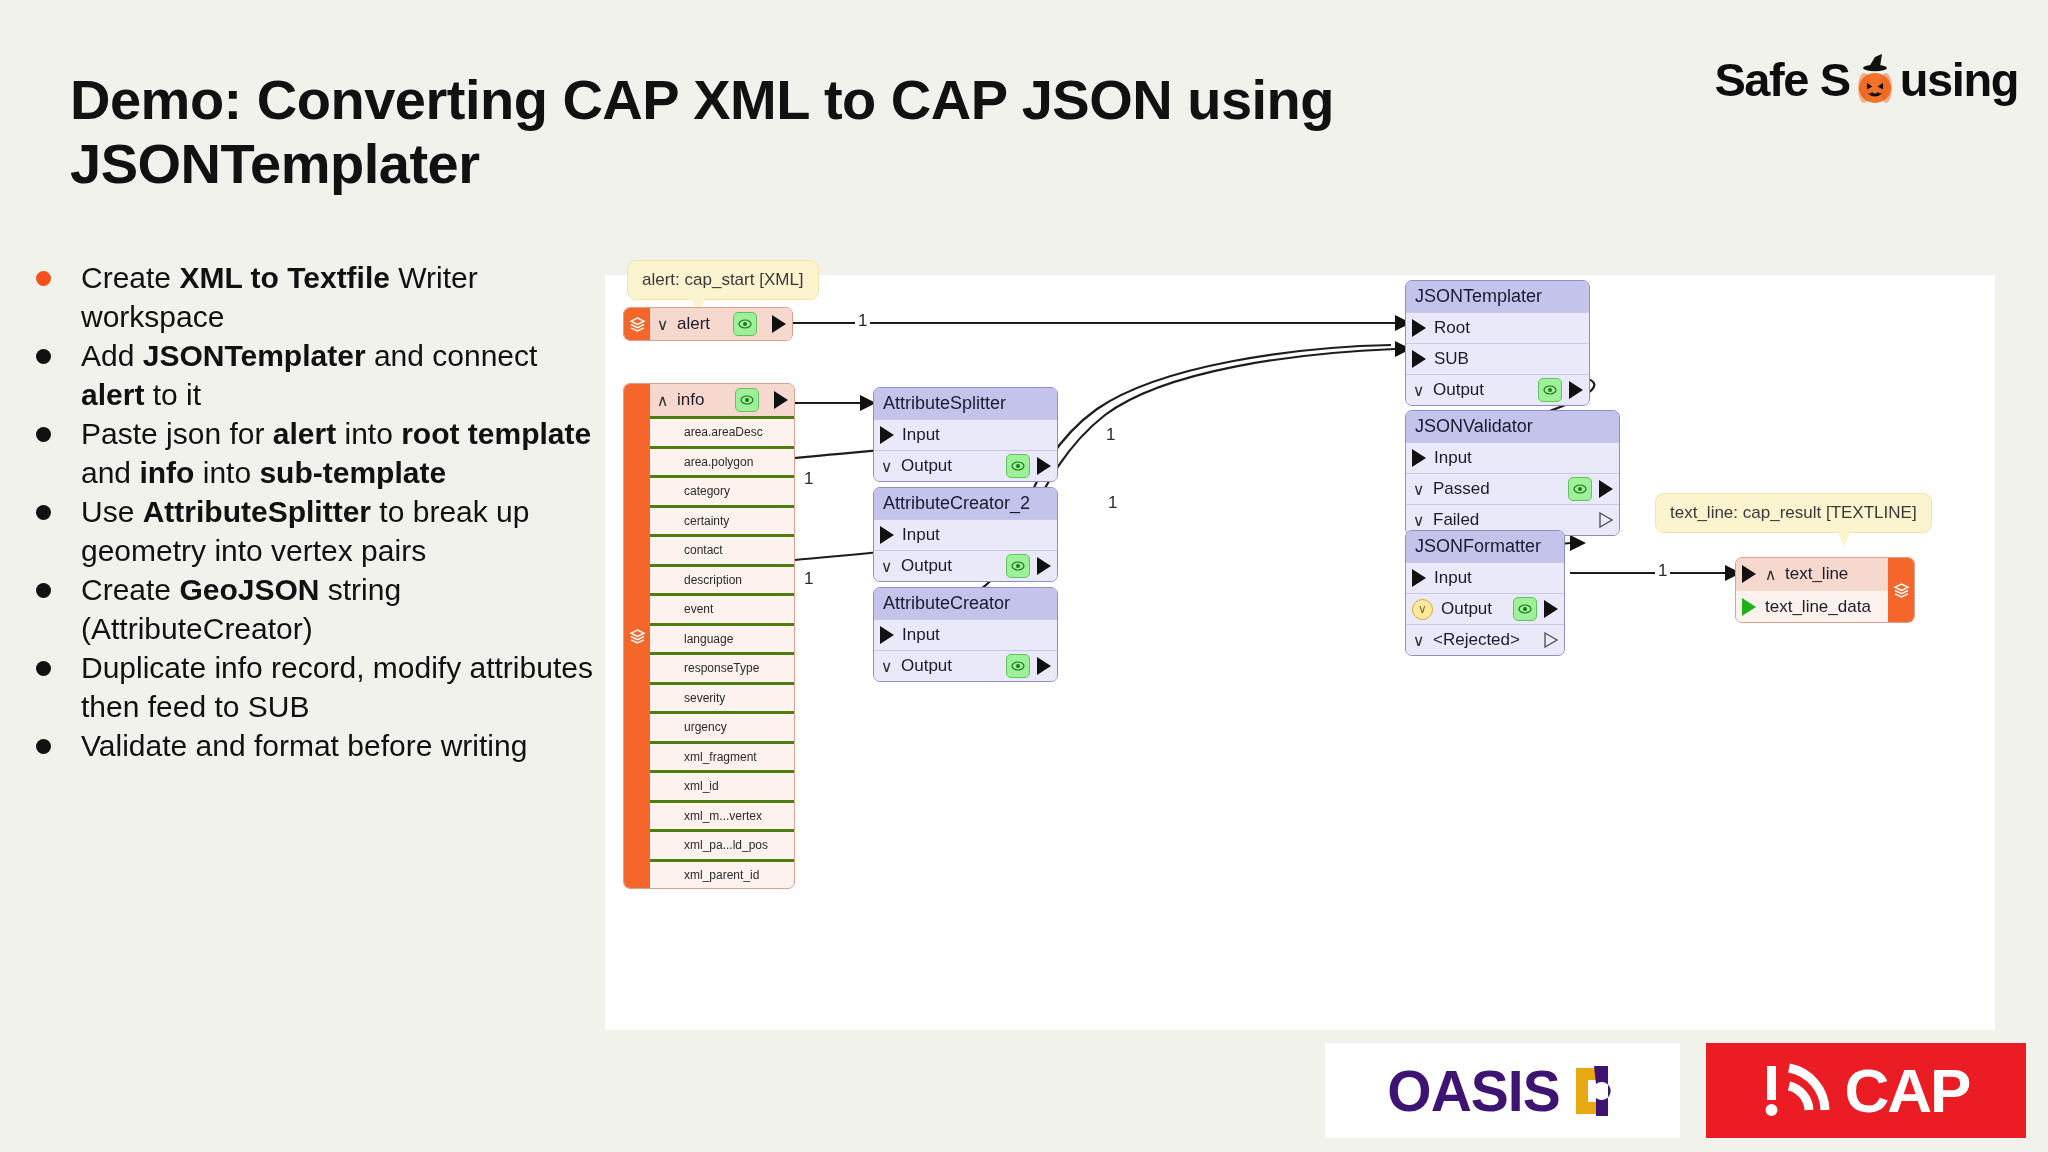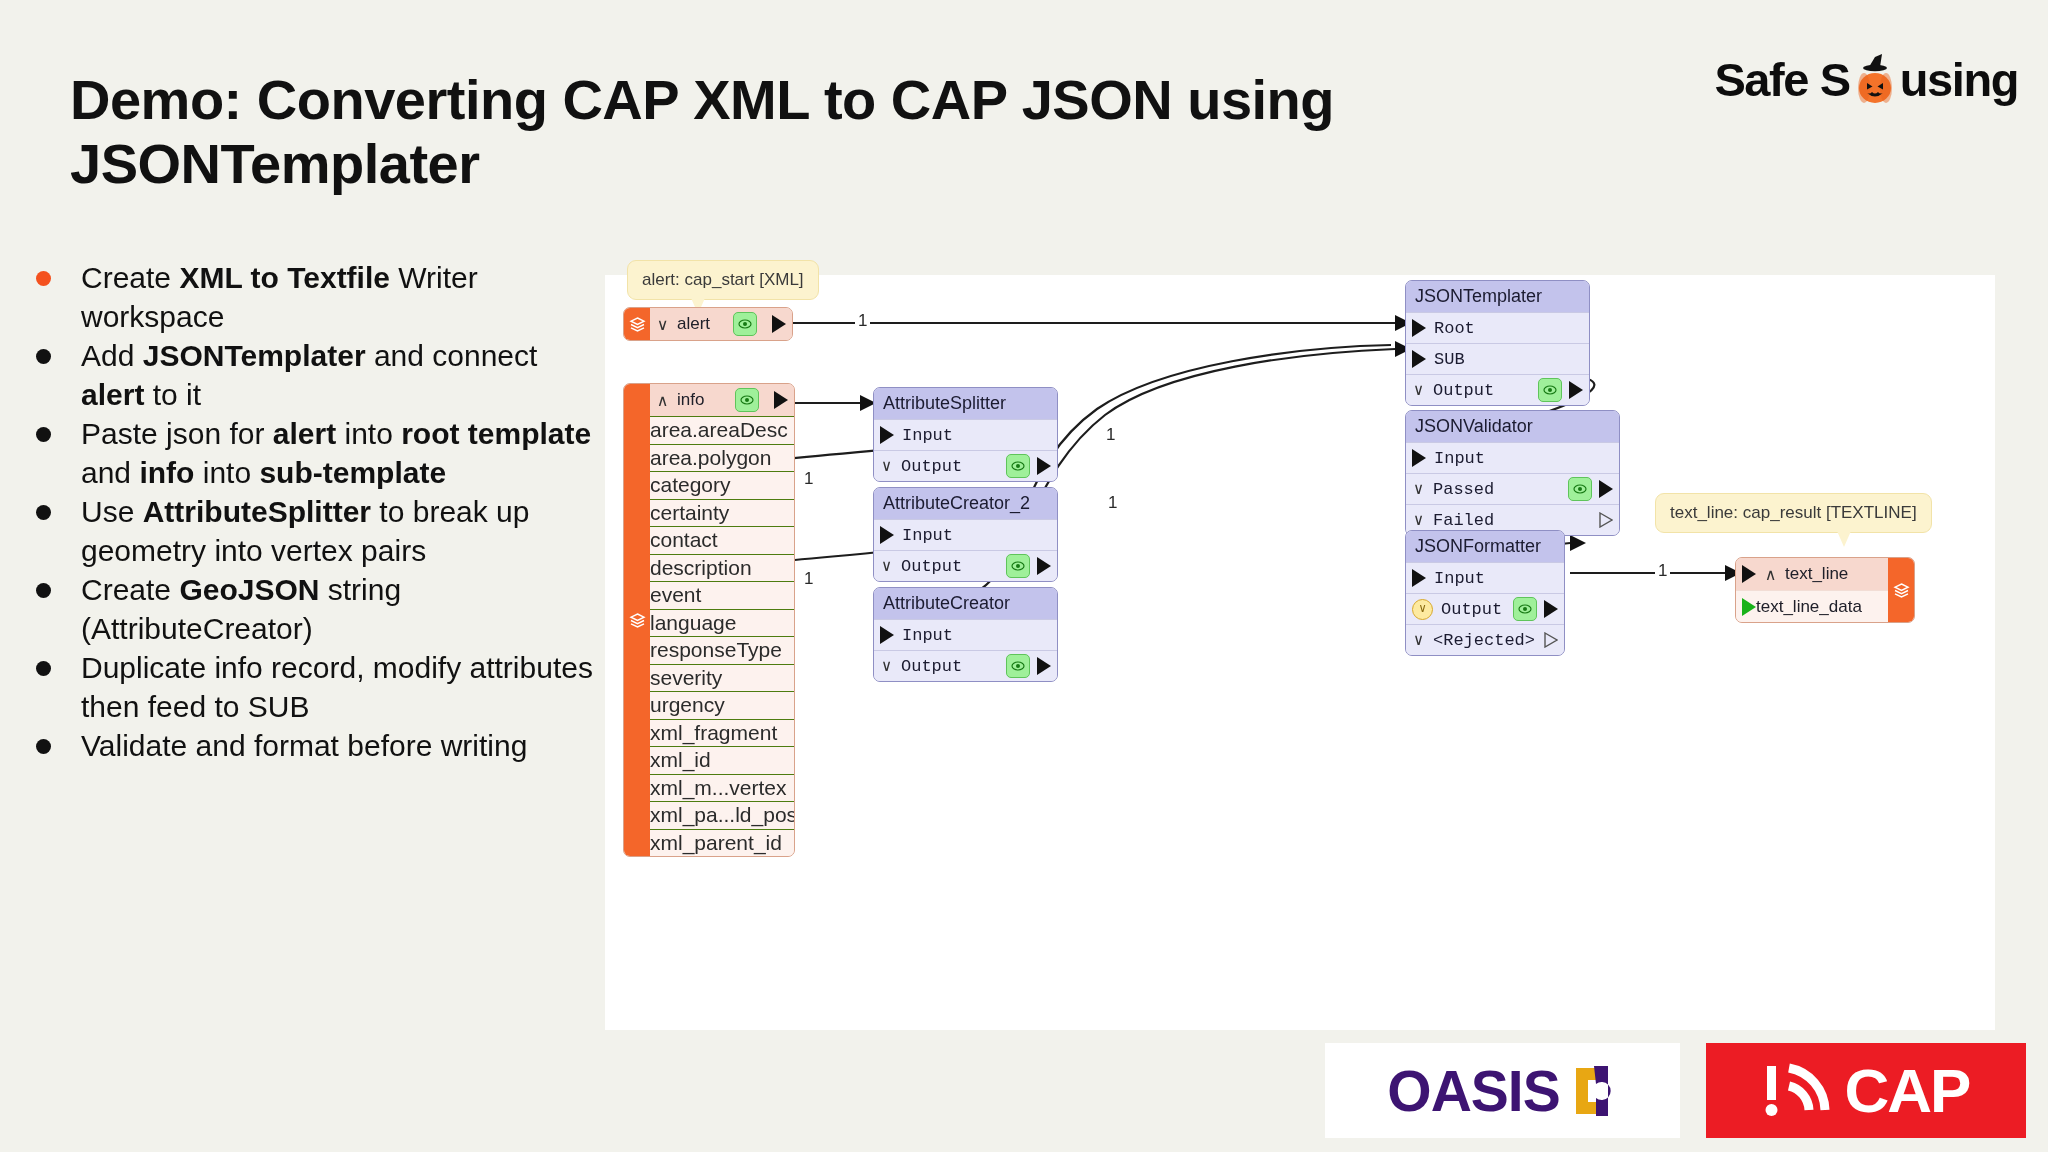--- a/index.html
+++ b/index.html
@@ -68,43 +68,42 @@
     flex:0 0 auto;width:26px;background:#f4662a;
     display:flex;align-items:center;justify-content:center;
   }
   .feat-gutter.right{order:2;}
   .feat-body{flex:1 1 auto;min-width:0;}
   .feat-title{
     display:flex;align-items:center;gap:8px;height:32px;padding:0 6px;
     background:#f7d8ce;font-size:17px;color:#20202a;
   }
   .attr-row{
-    height:26.5px;line-height:26.5px;
-    font-size:21px;color:#2b2b2b;background:#fdf2ee;
-    border-top:1px solid #4d7c0f;white-space:nowrap;overflow:hidden;
+    height:26.5px;line-height:26.5px;padding-left:34px;
+    font-size:12px;color:#2b2b2b;background:#fdf2ee;
+    border-top:3px solid #4d7c0f;white-space:nowrap;overflow:hidden;
   }
   .writer-row{
-    display:flex;align-items:center;height:31px;padding:0 6px;
+    display:flex;align-items:center;gap:9px;height:31px;padding:0 6px;
     font-size:17px;color:#20202a;background:#fdf2ee;border-top:1px solid #f2ddd5;
   }
 
   
   .tf-node{
     border:1px solid #8f8fc4;border-radius:7px;overflow:hidden;
     background:#e7e7f8;
   }
   .tf-title{
     height:31px;line-height:31px;padding:0 9px;background:#c3c3ec;
     font-size:18px;color:#1b1b30;white-space:nowrap;
   }
   .tf-port{
     display:flex;align-items:center;height:30px;padding:0 6px;
     font-size:17px;color:#1b1b30;background:#e9e9f9;
     border-top:1px solid #c9c9e4;
-    font-family:Liberation Mono, monospace;
   }
   .tf-port .pname{margin-left:8px;flex:1 1 auto;white-space:nowrap;}
 
   
   .tri-in{width:0;height:0;border-top:9px solid transparent;border-bottom:9px solid transparent;border-left:14px solid #111;flex:0 0 auto;}
   .tri-out{width:0;height:0;border-top:9px solid transparent;border-bottom:9px solid transparent;border-left:14px solid #111;flex:0 0 auto;}
   .tri-green{width:0;height:0;border-top:9px solid transparent;border-bottom:9px solid transparent;border-left:14px solid #19b219;flex:0 0 auto;}
   .chev{font-size:16px;color:#333;flex:0 0 auto;width:13px;text-align:center;}
   .eye{
     flex:0 0 auto;width:22px;height:22px;border-radius:5px;background:#9ff09a;

